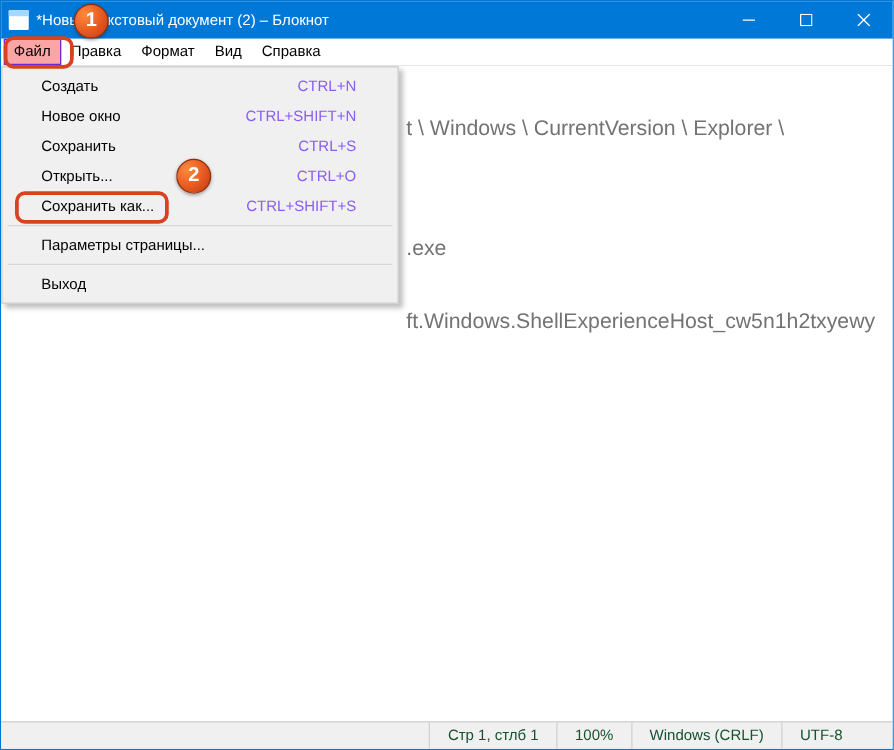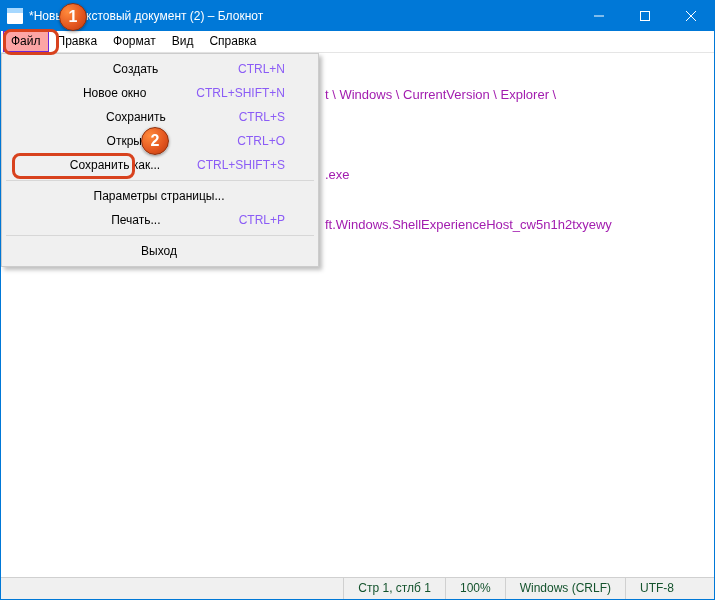--- a/index.html
+++ b/index.html
@@ -23,22 +23,22 @@
 .menubar {
   height: 22px; background:#fff; border-bottom:1px solid #e5e5e5;
   display:flex; align-items:stretch; font-size:12px; padding-left:2px;
 }
 .menu-item { padding: 3px 8px; cursor:default; }
 .menu-item.active { background:#fca5a5; border:1px solid #6d28d9; padding:2px 7px; }
 
 .content {
   position:absolute; top:52px; left:0; right:0; bottom:22px;
   background:#fff; padding: 2px 4px;
-  font-family: Consolas, "Courier New", monospace; font-size:13px;
-  white-space: pre; overflow:hidden; color:#a21caf;
+  font-family: Consolas, "Courier New", monospace; font-size:17px;
+  white-space: pre; overflow:hidden; color:#737373;
 }
 .content .line { line-height:20px; }
 
 .statusbar {
   position:absolute; left:0; right:0; bottom:0; height:22px;
   background:#f0f0f0; border-top:1px solid #d0d0d0;
   display:flex; font-size:12px; color:#14532d;padding-left:36px;
 }
 .sb-spacer { flex:1; border-right:1px solid #d0d0d0; }
 .sb-cell { padding:3px 14px; border-right:1px solid #d0d0d0; }
@@ -46,21 +46,21 @@
 
 
 .dropdown {
   position:absolute; top:52px; left:0; width:318px;
   background:#f0f0f0; border:1px solid #cccccc;
   box-shadow: 3px 3px 4px rgba(0,0,0,.25);
   font-size:12px; padding:3px;
 }
 .dd-row {
   display:flex; align-items:center; height:24px;
-  padding: 0 30px 0 28px; cursor:default;text-align:center;
+  padding: 0 30px 0 28px; cursor:default;
 }
 .dd-label { flex:1; }
 .dd-short { color:#8b5cf6; }
 .dd-sep { height:1px; background:#d7d7d7; margin:3px 1px; }
 
 
 .badge {
   width:28px;height:28px;border-radius:50%;
   background: radial-gradient(circle at 30% 30%, #ff8a3c, #e2541e 60%, #b73a10);
   border:1px solid #8c2e0c;
@@ -135,24 +135,20 @@
     </div>
     <div class="dd-row">
       <span class="dd-label">Сохранить как...</span>
       <span class="dd-short">CTRL+SHIFT+S</span>
     </div>
     <div class="dd-sep"></div>
     <div class="dd-row">
       <span class="dd-label">Параметры страницы...</span>
       <span class="dd-short"></span>
     </div>
-    <div class="dd-row">
-      <span class="dd-label">Печать...</span>
-      <span class="dd-short">CTRL+P</span>
-    </div>
     <div class="dd-sep"></div>
     <div class="dd-row">
       <span class="dd-label">Выход</span>
     </div>
   </div>
 
   <div class="statusbar">
     <div class="sb-spacer"></div>
     <div class="sb-cell">Стр 1, стлб 1</div>
     <div class="sb-cell">100%</div>

